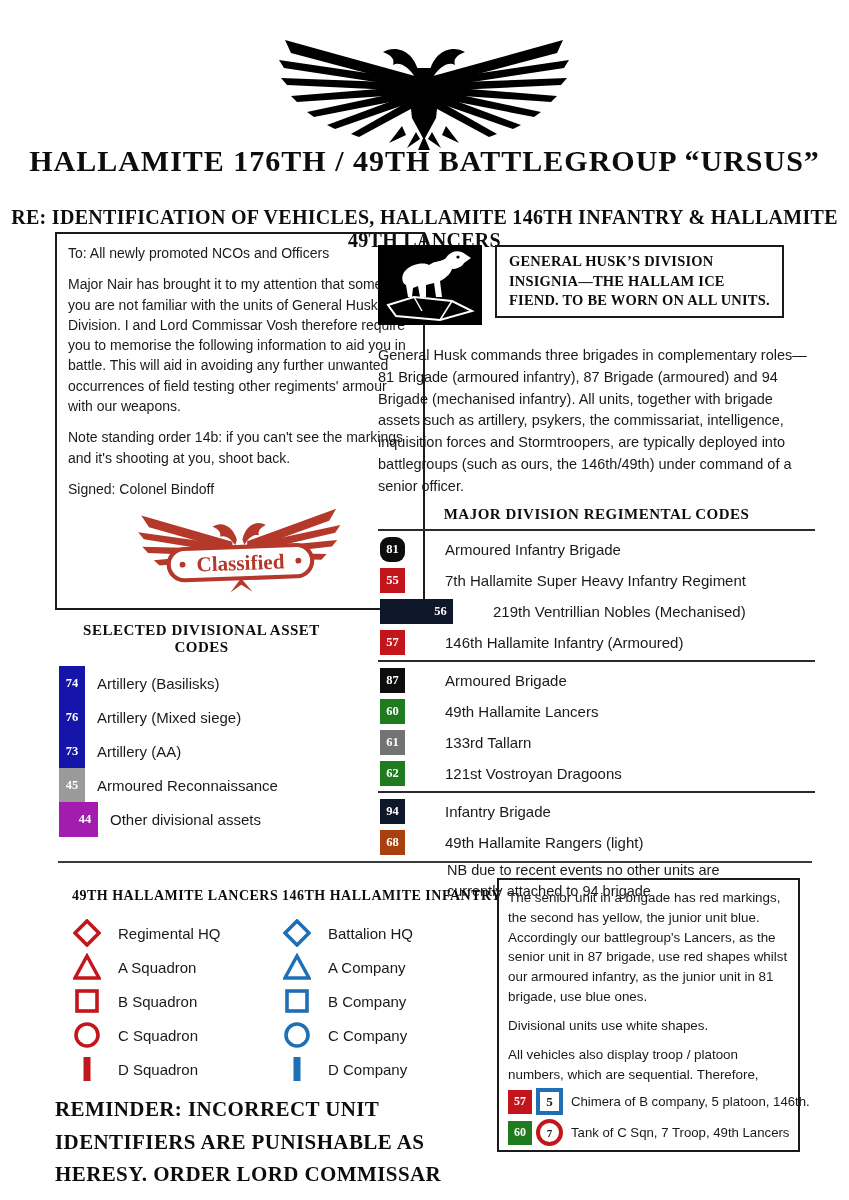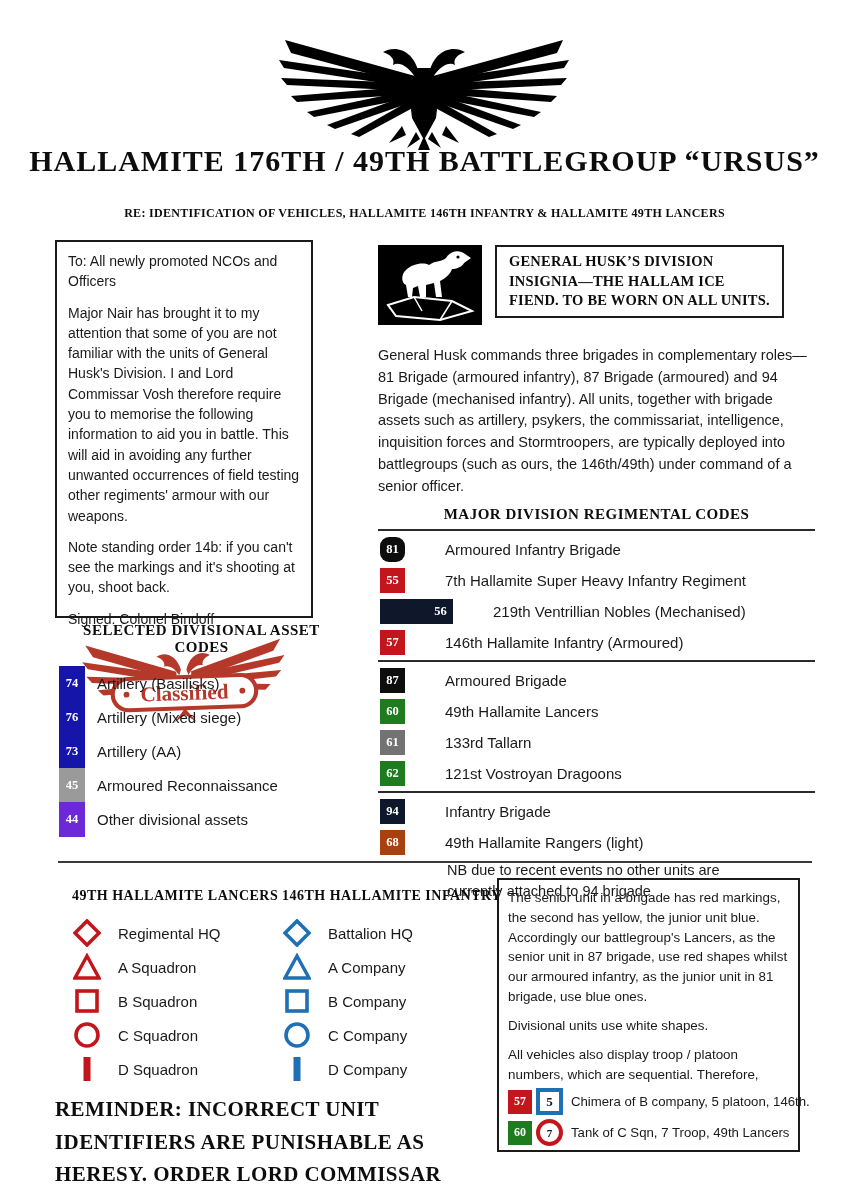--- a/index.html
+++ b/index.html
@@ -6,24 +6,24 @@
   body{
     width:849px;height:1200px;position:relative;background:#ffffff;
     font-family:"Liberation Sans", sans-serif;color:#1a1a1a;overflow:hidden;
   }
   .abs{position:absolute;}
   .stencil{font-family:"Liberation Serif", serif;font-weight:bold;letter-spacing:0.5px;color:#0d0d0d;}
 
   
   .aquila{left:268px;top:26px;width:312px;height:124px;}
   .doc-title{left:0;top:146px;width:849px;text-align:center;font-size:30px;letter-spacing:1px;line-height:1;}
-  .subject-line{left:0;top:206px;width:849px;text-align:center;font-size:12px;letter-spacing:0.3px;}
-
-  
-  .letter-box{left:55px;top:240px;width:258px;height:378px;border:2px solid #1a1a1a;
+  .subject-line{left:0;top:206px;width:849px;text-align:center;font-size:20px;letter-spacing:0.3px;}
+
+  
+  .letter-box{left:55px;top:232px;width:370px;height:378px;border:2px solid #1a1a1a;
     box-sizing:border-box;padding:9px 11px 0 11px;font-size:14px;line-height:1.45;}
   .letter-box p{margin:0 0 11px 0;}
   .stamp-wrap{width:100%;text-align:center;margin-top:2px;}
   .stamp{display:inline-block;transform:rotate(-2deg);color:#b5392b;}
 
   
   .asset-codes{left:59px;top:622px;width:315px;}
   .asset-codes .sec-head{text-align:center;font-size:15px;margin-bottom:10px;padding-right:30px;}
   .code-row{display:flex;align-items:center;height:34px;}
   .code-box{width:26px;height:35px;display:flex;align-items:center;justify-content:center;
@@ -148,21 +148,21 @@
   </div>
   <div class="code-row">
     <div class="code-box" style="background-color: rgb(21, 21, 170);">73</div>
     <div class="lbl">Artillery (AA)</div>
   </div>
   <div class="code-row">
     <div class="code-box" style="background-color: rgb(154, 154, 154);">45</div>
     <div class="lbl">Armoured Reconnaissance</div>
   </div>
   <div class="code-row">
-    <div class="code-box" style="background-color: #6d28d9;">44</div>
+    <div class="code-box" style="background-color: #a21caf; padding-left: 13px;">44</div>
     <div class="lbl">Other divisional assets</div>
   </div>
 </div>
 
 <div class="abs right-col">
   <div class="insignia-row">
     <div class="bear-box">
       <svg width="104" height="80" viewBox="0 0 104 80">
         <polygon points="10,60 36,52 74,56 94,66 62,75 18,71" fill="none" stroke="#fff" stroke-width="2"></polygon>
         <path d="M36,52 L44,66 M74,56 L62,75" stroke="#fff" stroke-width="1.5" fill="none"></path>

